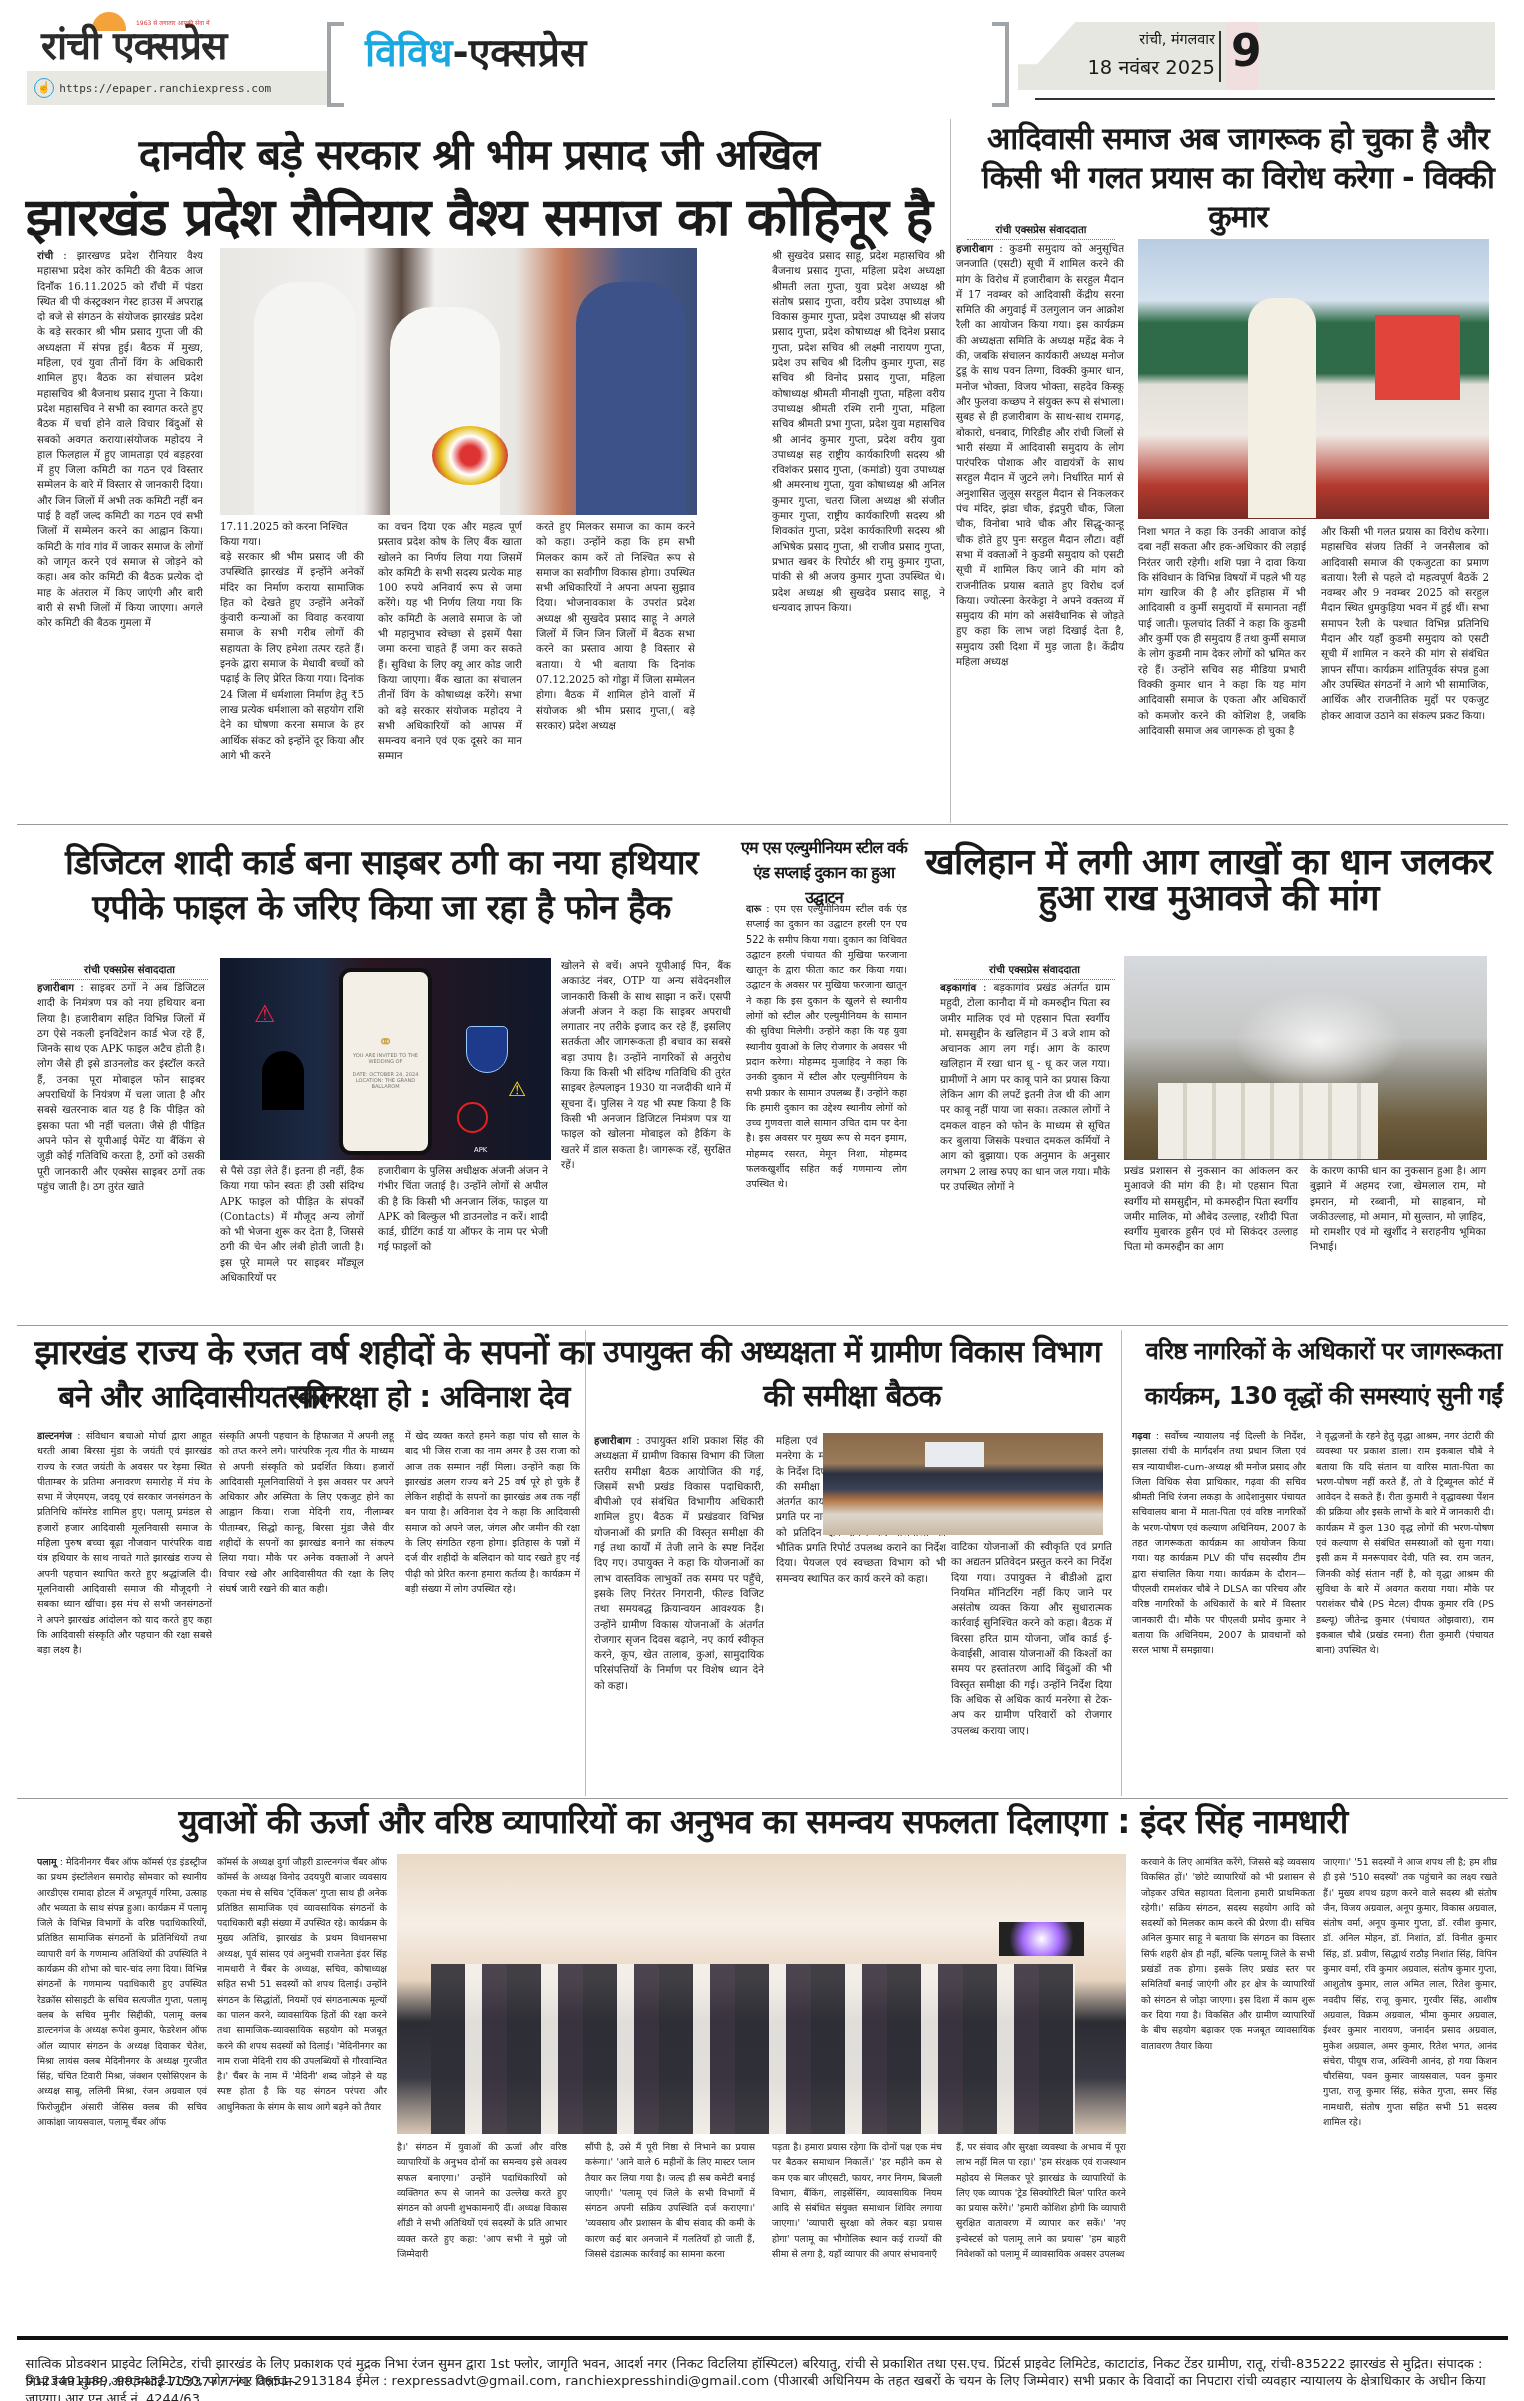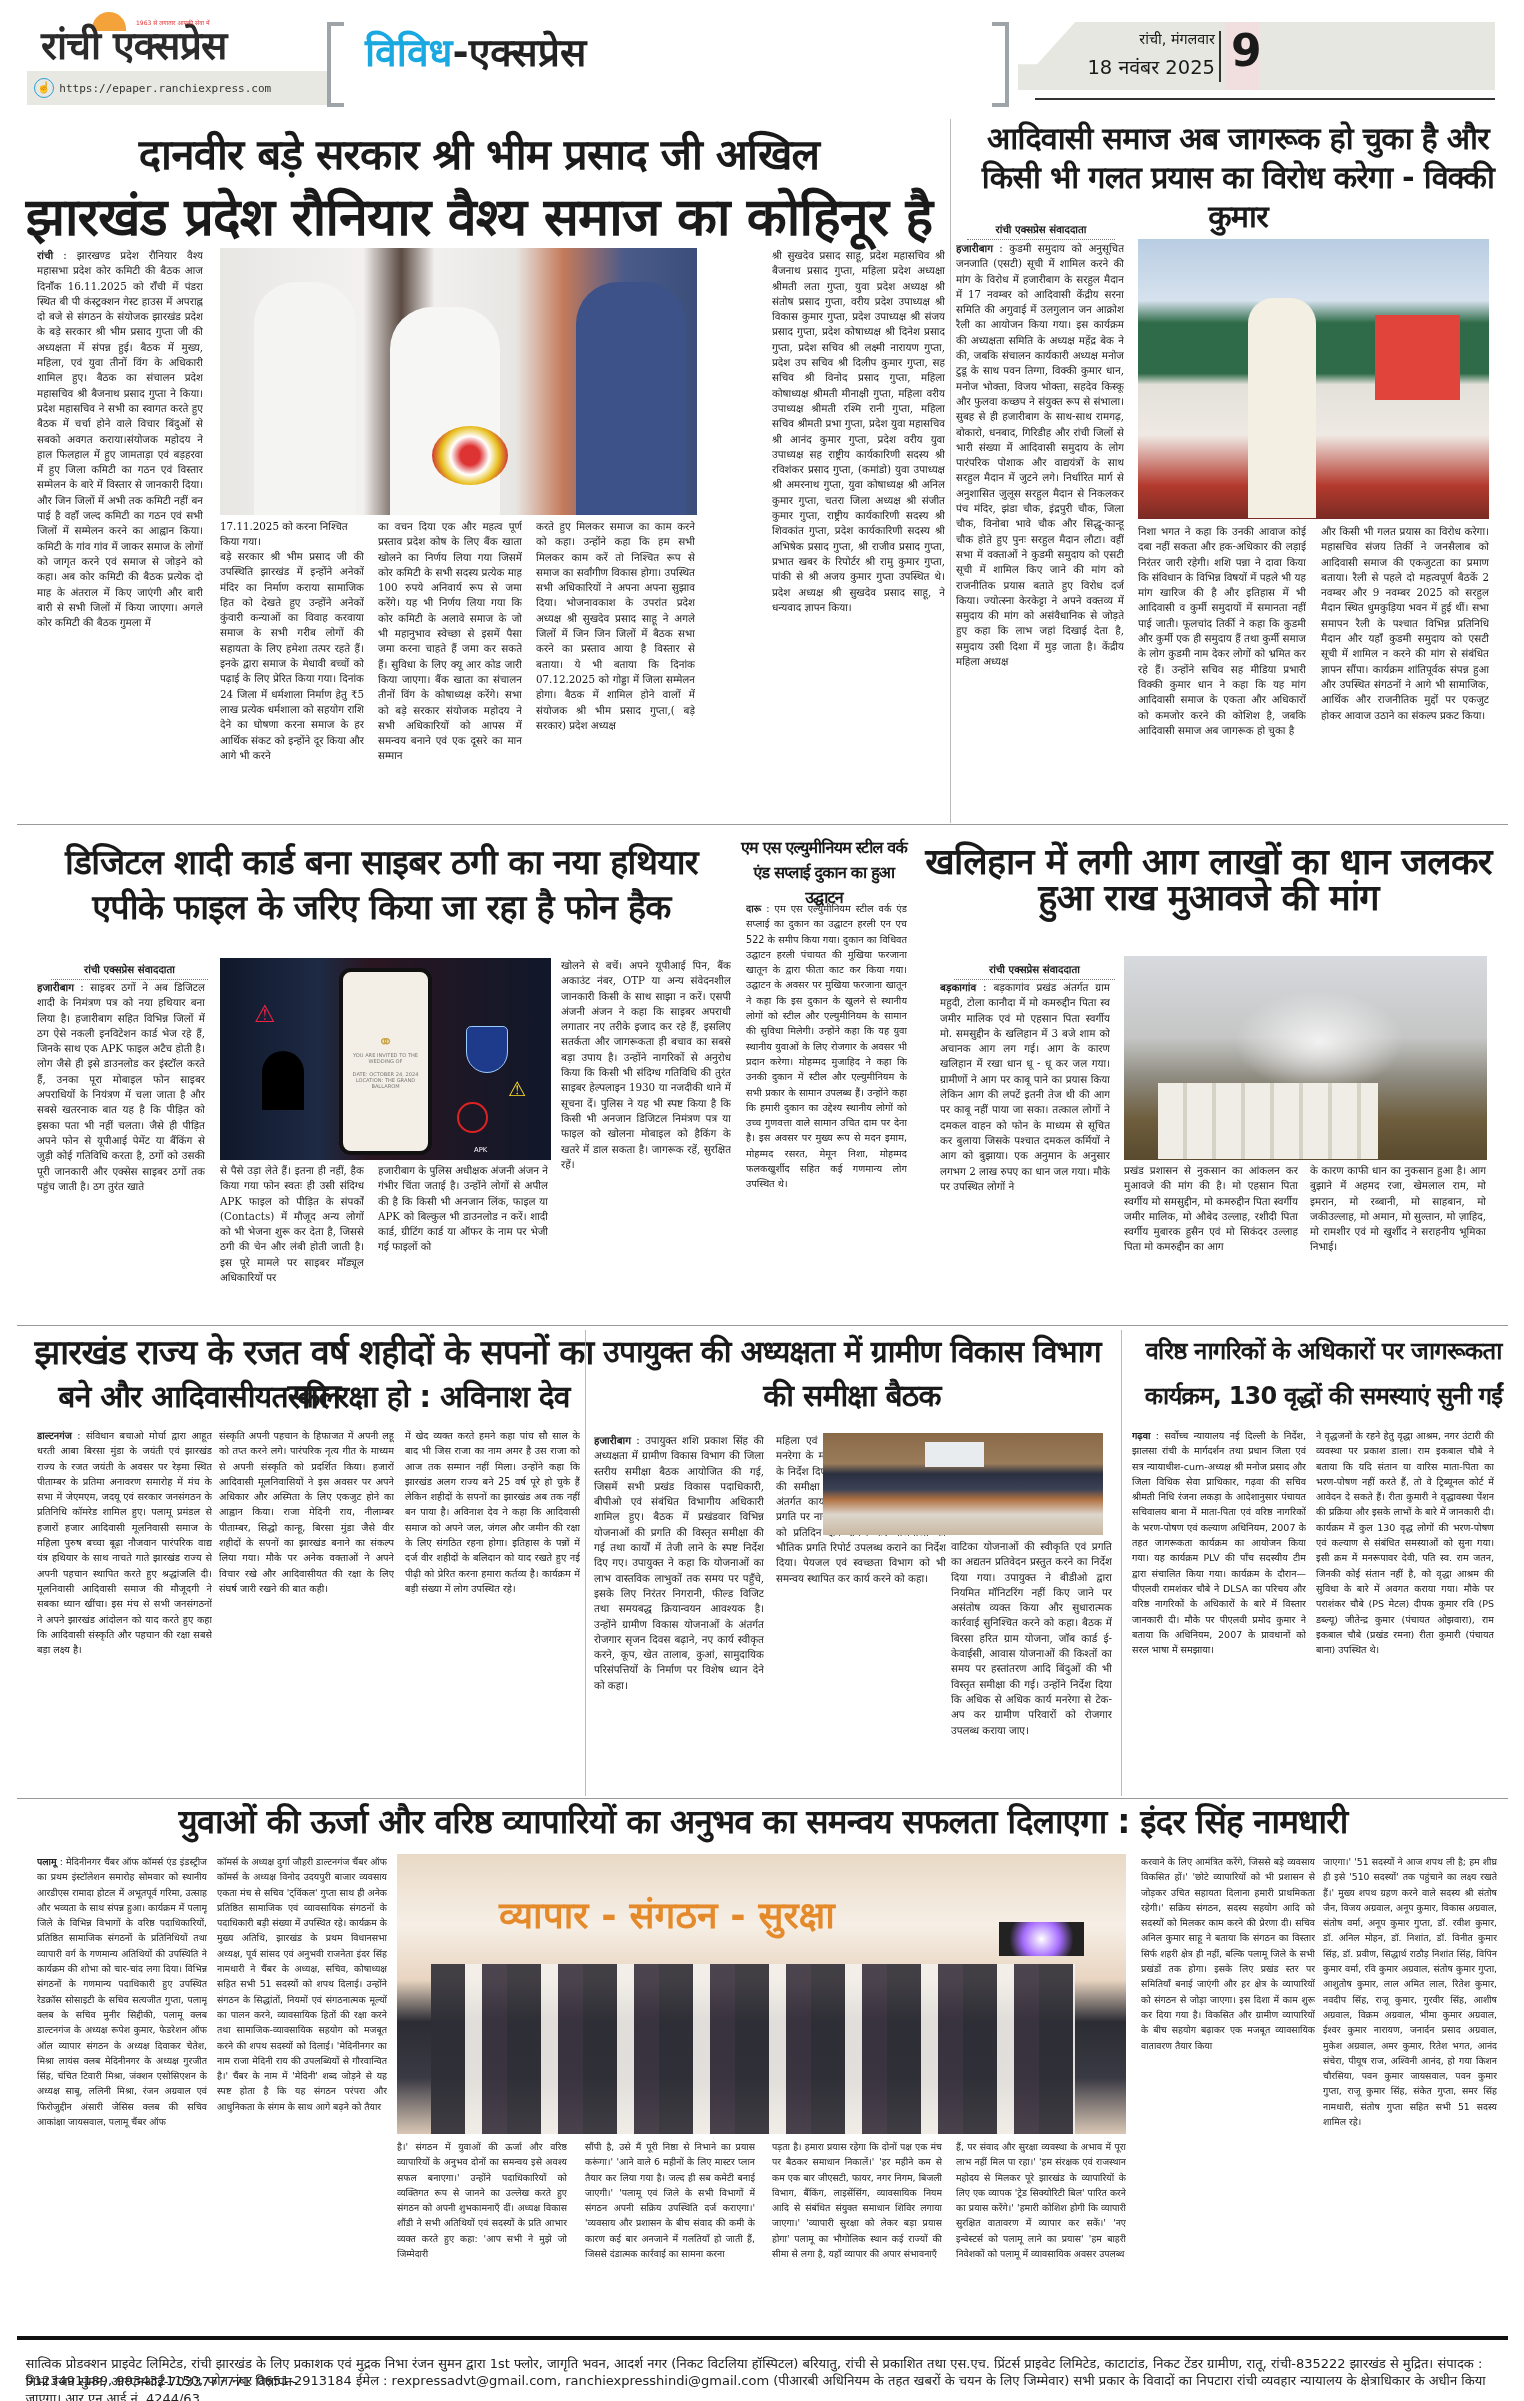--- a/index.html
+++ b/index.html
@@ -143,21 +143,20 @@
 <div class="abs hl" style="left:1124px;top:1375px;width:399px;font-size:24px;line-height:42px;">कार्यक्रम, 130 वृद्धों की समस्याएं सुनी गईं</div>
 <div class="abs body" style="left:1132px;top:1428px;width:174px;height:365px;font-family:'DejaVu Sans',sans-serif;font-size:9.5px;"><b>गढ़वा</b> : <span>सर्वोच्च न्यायालय नई दिल्ली के निर्देश, झालसा रांची के मार्गदर्शन तथा प्रधान जिला एवं सत्र न्यायाधीश-cum-अध्यक्ष श्री मनोज प्रसाद और जिला विधिक सेवा प्राधिकार, गढ़वा की सचिव श्रीमती निधि रंजना लकड़ा के आदेशानुसार पंचायत सचिवालय बाना में माता-पिता एवं वरिष्ठ नागरिकों के भरण-पोषण एवं कल्याण अधिनियम, 2007 के तहत जागरूकता कार्यक्रम का आयोजन किया गया। यह कार्यक्रम PLV की पाँच सदस्यीय टीम द्वारा संचालित किया गया। कार्यक्रम के दौरान— पीएलवी रामशंकर चौबे ने DLSA का परिचय और वरिष्ठ नागरिकों के अधिकारों के बारे में विस्तार जानकारी दी। मौके पर पीएलवी प्रमोद कुमार ने बताया कि अधिनियम, 2007 के प्रावधानों को सरल भाषा में समझाया।</span></div>
 <div class="abs body" style="left:1316px;top:1428px;width:178px;height:365px;font-family:'DejaVu Sans',sans-serif;font-size:9.5px;">ने वृद्धजनों के रहने हेतु वृद्धा आश्रम, नगर उंटारी की व्यवस्था पर प्रकाश डाला। राम इकबाल चौबे ने बताया कि यदि संतान या वारिस माता-पिता का भरण-पोषण नहीं करते हैं, तो वे ट्रिब्यूनल कोर्ट में आवेदन दे सकते हैं। रीता कुमारी ने वृद्धावस्था पेंशन की प्रक्रिया और इसके लाभों के बारे में जानकारी दी। कार्यक्रम में कुल 130 वृद्ध लोगों की भरण-पोषण एवं कल्याण से संबंधित समस्याओं को सुना गया। इसी क्रम में मनरूपावर देवी, पति स्व. राम जतन, जिनकी कोई संतान नहीं है, को वृद्धा आश्रम की सुविधा के बारे में अवगत कराया गया। मौके पर पराशंकर चौबे (PS मेटल) दीपक कुमार रवि (PS डब्ल्यू) जीतेन्द्र कुमार (पंचायत ओझवारा), राम इकबाल चौबे (प्रखंड रमना) रीता कुमारी (पंचायत बाना) उपस्थित थे।</div>
 
 <div class="abs rule-h" style="left:17px;top:1798px;width:1491px;"></div>
 
 <div class="abs hl" style="left:17px;top:1799px;width:1492px;font-size:33px;line-height:46px;">युवाओं की ऊर्जा और वरिष्ठ व्यापारियों का अनुभव का समन्वय सफलता दिलाएगा : इंदर सिंह नामधारी</div>
 <div class="abs body" style="left:37px;top:1854px;width:170px;height:475px;font-family:'DejaVu Sans',sans-serif;font-size:9.3px;"><b>पलामू</b> : <span>मेदिनीनगर चैंबर ऑफ कॉमर्स एंड इंडस्ट्रीज का प्रथम इंस्टॉलेशन समारोह सोमवार को स्थानीय आरडीएस रामादा होटल में अभूतपूर्व गरिमा, उत्साह और भव्यता के साथ संपन्न हुआ। कार्यक्रम में पलामू जिले के विभिन्न विभागों के वरिष्ठ पदाधिकारियों, प्रतिष्ठित सामाजिक संगठनों के प्रतिनिधियों तथा व्यापारी वर्ग के गणमान्य अतिथियों की उपस्थिति ने कार्यक्रम की शोभा को चार-चांद लगा दिया। विभिन्न संगठनों के गणमान्य पदाधिकारी हुए उपस्थित रेडक्रॉस सोसाइटी के सचिव सत्यजीत गुप्ता, पलामू क्लब के सचिव मुनीर सिद्दीकी, पलामू क्लब डाल्टनगंज के अध्यक्ष रूपेश कुमार, फेडरेशन ऑफ ऑल व्यापार संगठन के अध्यक्ष दिवाकर चेतेश, मिश्रा लायंस क्लब मेदिनीनगर के अध्यक्ष गुरजीत सिंह, चंचित टिवारी मिश्रा, जंक्शन एसोसिएशन के अध्यक्ष साबू, ललिनी मिश्रा, रंजन अग्रवाल एवं फिरोजुद्दीन अंसारी जेसिस क्लब की सचिव आकांक्षा जायसवाल, पलामू चैंबर ऑफ</span></div>
 <div class="abs body" style="left:217px;top:1854px;width:170px;height:475px;font-family:'DejaVu Sans',sans-serif;font-size:9.3px;">कॉमर्स के अध्यक्ष दुर्गा जौहरी डाल्टनगंज चैंबर ऑफ कॉमर्स के अध्यक्ष विनोद उदयपुरी बाजार व्यवसाय एकता मंच से सचिव 'ट्विंकल' गुप्ता साथ ही अनेक प्रतिष्ठित सामाजिक एवं व्यावसायिक संगठनों के पदाधिकारी बड़ी संख्या में उपस्थित रहे। कार्यक्रम के मुख्य अतिथि, झारखंड के प्रथम विधानसभा अध्यक्ष, पूर्व सांसद एवं अनुभवी राजनेता इंदर सिंह नामधारी ने चैंबर के अध्यक्ष, सचिव, कोषाध्यक्ष सहित सभी 51 सदस्यों को शपथ दिलाई। उन्होंने संगठन के सिद्धांतों, नियमों एवं संगठनात्मक मूल्यों का पालन करने, व्यावसायिक हितों की रक्षा करने तथा सामाजिक-व्यावसायिक सहयोग को मजबूत करने की शपथ सदस्यों को दिलाई। 'मेदिनीनगर का नाम राजा मेदिनी राय की उपलब्धियों से गौरवान्वित है।' चैंबर के नाम में 'मेदिनी' शब्द जोड़ने से यह स्पष्ट होता है कि यह संगठन परंपरा और आधुनिकता के संगम के साथ आगे बढ़ने को तैयार</div>
 <div class="abs photo" style="left:397px;top:1854px;width:729px;height:280px;background:linear-gradient(180deg,#e9d9c6 0%,#f6efe6 25%,#e8d4c0 45%,#2c2c34 60%,#3a3a44 80%,#d9c7b5 100%);">
-  <div class="abs" style="left:102px;top:34px;font-family:'DejaVu Sans',sans-serif;font-weight:bold;font-size:37px;color:#e58a2a;">व्यापार - संगठन - सुरक्षा</div>
   <div class="abs" style="left:34px;top:110px;width:644px;height:170px;background:repeating-linear-gradient(90deg,#2e2e36 0 34px,#f4f1ec 34px 51px,#3a3340 51px 76px);opacity:0.9;"></div>
   <div class="abs" style="left:602px;top:68px;width:85px;height:34px;background:radial-gradient(circle,#fff 0%,#a66cff 40%,#222 70%);"></div>
 </div>
 <div class="abs body" style="left:397px;top:2139px;width:170px;height:191px;font-family:'DejaVu Sans',sans-serif;font-size:9.3px;">है।' संगठन में युवाओं की ऊर्जा और वरिष्ठ व्यापारियों के अनुभव दोनों का समन्वय इसे अवश्य सफल बनाएगा।' उन्होंने पदाधिकारियों को व्यक्तिगत रूप से जानने का उल्लेख करते हुए संगठन को अपनी शुभकामनाएँ दीं। अध्यक्ष विकास शौंडी ने सभी अतिथियों एवं सदस्यों के प्रति आभार व्यक्त करते हुए कहा: 'आप सभी ने मुझे जो जिम्मेदारी</div>
 <div class="abs body" style="left:585px;top:2139px;width:170px;height:191px;font-family:'DejaVu Sans',sans-serif;font-size:9.3px;">सौंपी है, उसे मैं पूरी निष्ठा से निभाने का प्रयास करूंगा।' 'आने वाले 6 महीनों के लिए मास्टर प्लान तैयार कर लिया गया है। जल्द ही सब कमेटी बनाई जाएगी।' 'पलामू एवं जिले के सभी विभागों में संगठन अपनी सक्रिय उपस्थिति दर्ज कराएगा।' 'व्यवसाय और प्रशासन के बीच संवाद की कमी के कारण कई बार अनजाने में गलतियाँ हो जाती हैं, जिससे दंडात्मक कार्रवाई का सामना करना</div>
 <div class="abs body" style="left:772px;top:2139px;width:170px;height:191px;font-family:'DejaVu Sans',sans-serif;font-size:9.3px;">पड़ता है। हमारा प्रयास रहेगा कि दोनों पक्ष एक मंच पर बैठकर समाधान निकालें।' 'हर महीने कम से कम एक बार जीएसटी, फायर, नगर निगम, बिजली विभाग, बैंकिंग, लाइसेंसिंग, व्यावसायिक नियम आदि से संबंधित संयुक्त समाधान शिविर लगाया जाएगा।' 'व्यापारी सुरक्षा को लेकर बड़ा प्रयास होगा' पलामू का भौगोलिक स्थान कई राज्यों की सीमा से लगा है, यहाँ व्यापार की अपार संभावनाएँ</div>
 <div class="abs body" style="left:956px;top:2139px;width:170px;height:191px;font-family:'DejaVu Sans',sans-serif;font-size:9.3px;">हैं, पर संवाद और सुरक्षा व्यवस्था के अभाव में पूरा लाभ नहीं मिल पा रहा।' 'हम संरक्षक एवं राजस्थान महोदय से मिलकर पूरे झारखंड के व्यापारियों के लिए एक व्यापक 'ट्रेड सिक्योरिटी बिल' पारित करने का प्रयास करेंगे।' 'हमारी कोशिश होगी कि व्यापारी सुरक्षित वातावरण में व्यापार कर सकें।' 'नए इन्वेस्टर्स को पलामू लाने का प्रयास' 'हम बाहरी निवेशकों को पलामू में व्यावसायिक अवसर उपलब्ध</div>
 <div class="abs body" style="left:1141px;top:1854px;width:174px;height:475px;font-family:'DejaVu Sans',sans-serif;font-size:9.3px;">करवाने के लिए आमंत्रित करेंगे, जिससे बड़े व्यवसाय विकसित हों।' 'छोटे व्यापारियों को भी प्रशासन से जोड़कर उचित सहायता दिलाना हमारी प्राथमिकता रहेगी।' सक्रिय संगठन, सदस्य सहयोग आदि को सदस्यों को मिलकर काम करने की प्रेरणा दी। सचिव अनिल कुमार साहू ने बताया कि संगठन का विस्तार सिर्फ शहरी क्षेत्र ही नहीं, बल्कि पलामू जिले के सभी प्रखंडों तक होगा। इसके लिए प्रखंड स्तर पर समितियाँ बनाई जाएंगी और हर क्षेत्र के व्यापारियों को संगठन से जोड़ा जाएगा। इस दिशा में काम शुरू कर दिया गया है। विकसित और ग्रामीण व्यापारियों के बीच सहयोग बढ़ाकर एक मजबूत व्यावसायिक वातावरण तैयार किया</div>
 <div class="abs body" style="left:1323px;top:1854px;width:174px;height:475px;font-family:'DejaVu Sans',sans-serif;font-size:9.3px;">जाएगा।' '51 सदस्यों ने आज शपथ ली है; हम शीघ्र ही इसे '510 सदस्यों' तक पहुंचाने का लक्ष्य रखते हैं।' मुख्य शपथ ग्रहण करने वाले सदस्य श्री संतोष जैन, विजय अग्रवाल, अनूप कुमार, विकास अग्रवाल, संतोष वर्मा, अनूप कुमार गुप्ता, डॉ. रवीश कुमार, डॉ. अनिल मोहन, डॉ. निशांत, डॉ. विनीत कुमार सिंह, डॉ. प्रवीण, सिद्धार्थ राठौड़ निशांत सिंह, विपिन कुमार वर्मा, रवि कुमार अग्रवाल, संतोष कुमार गुप्ता, आशुतोष कुमार, लाल अमित लाल, रितेश कुमार, नवदीप सिंह, राजू कुमार, गुरवीर सिंह, आशीष अग्रवाल, विक्रम अग्रवाल, भीमा कुमार अग्रवाल, ईश्वर कुमार नारायण, जनार्दन प्रसाद अग्रवाल, मुकेश अग्रवाल, अमर कुमार, रितेश भगत, आनंद संचेरा, पीयूष राज, अश्विनी आनंद, हो गया किशन चौरसिया, पवन कुमार जायसवाल, पवन कुमार गुप्ता, राजू कुमार सिंह, संकेत गुप्ता, समर सिंह नामधारी, संतोष गुप्ता सहित सभी 51 सदस्य शामिल रहे।</div>
 

